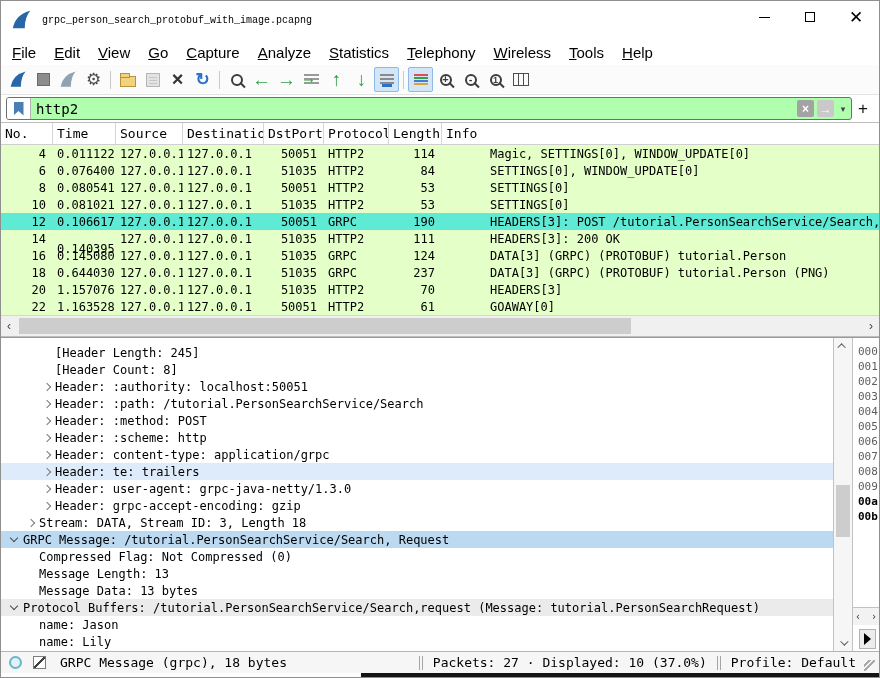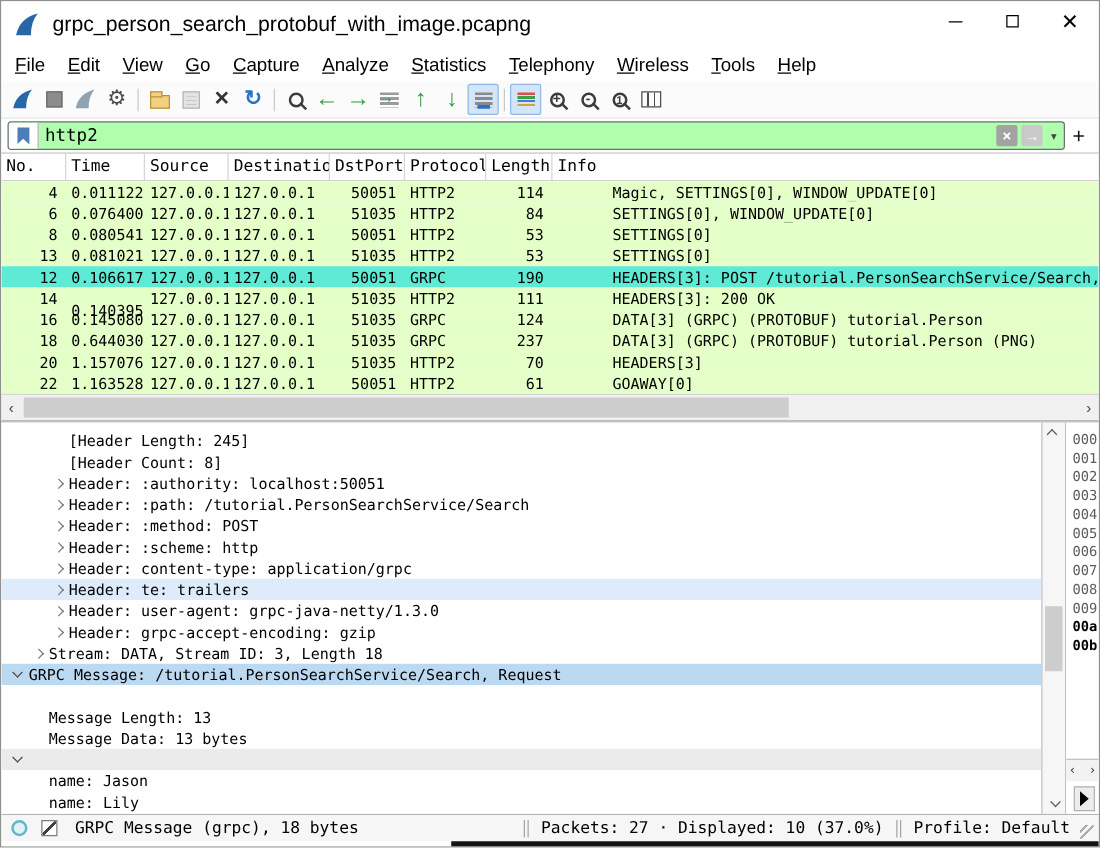--- a/index.html
+++ b/index.html
@@ -3,21 +3,21 @@
 <meta charset="utf-8">
 <style>
   html,body{margin:0;padding:0;background:#c8c8c8;}
   *{box-sizing:border-box;}
   #win{position:relative;width:880px;height:678px;background:#fff;border:1px solid #8f8f8f;
        font-family:"Liberation Sans",sans-serif;color:#000;overflow:hidden;}
 
   
   .titlebar{height:38px;display:flex;align-items:center;padding-left:10px;background:#fff;position:relative;}
   .finsvg{width:22px;height:22px;fill:#2767a8;}
-  .title-text{font-size:17px;margin-left:9px;}
+  .title-text{font-size:10px;margin-left:9px;font-family:Liberation Mono, monospace;}
   .wc-group{position:absolute;right:0;top:0;display:flex;height:32px;}
   .wc{width:46px;height:32px;display:flex;align-items:center;justify-content:center;}
   .wc-min-glyph{width:11px;height:1px;background:#000;}
   .wc-max-glyph{width:10px;height:10px;border:1px solid #000;}
   .wc-close-glyph{font-size:17px;font-weight:300;line-height:1;}
 
   
   .menubar{height:26px;display:flex;align-items:center;padding-left:2px;font-size:15px;background:#fff;}
   .menu-item{padding:2px 9px;cursor:default;}
   .menu-item .mn{text-decoration:underline;}
@@ -290,21 +290,21 @@
         <span class="pcell num" style="width: 52px;">8</span>
         <span class="pcell" style="width: 63px;">0.080541</span>
         <span class="pcell" style="width: 67px;">127.0.0.1</span>
         <span class="pcell" style="width: 81px;">127.0.0.1</span>
         <span class="pcell num" style="width: 60px;">50051</span>
         <span class="pcell" style="width: 65px;">HTTP2</span>
         <span class="pcell num" style="width: 53px;">53</span>
         <span class="pcell grow">SETTINGS[0]</span>
       </div>
       <div class="prow">
-        <span class="pcell num" style="width: 52px;">13</span>
+        <span class="pcell num" style="width: 52px;">10</span>
         <span class="pcell" style="width: 63px;">0.081021</span>
         <span class="pcell" style="width: 67px;">127.0.0.1</span>
         <span class="pcell" style="width: 81px;">127.0.0.1</span>
         <span class="pcell num" style="width: 60px;">51035</span>
         <span class="pcell" style="width: 65px;">HTTP2</span>
         <span class="pcell num" style="width: 53px;">53</span>
         <span class="pcell grow">SETTINGS[0]</span>
       </div>
       <div class="prow selected">
         <span class="pcell num" style="width: 52px;">12</span>
@@ -419,31 +419,33 @@
         <div class="dline" style="padding-left: 22px;">
           <span class="chev c"></span>
           <span>Stream: DATA, Stream ID: 3, Length 18</span>
         </div>
         <div class="dline hl-selected" style="padding-left: 6px;">
           <span class="chev e"></span>
           <span>GRPC Message: /tutorial.PersonSearchService/Search, Request</span>
         </div>
         <div class="dline" style="padding-left: 22px;">
           <span class="chev"></span>
+          <span>Compressed Flag: Not Compressed (0)</span>
         </div>
         <div class="dline" style="padding-left: 22px;">
           <span class="chev"></span>
           <span>Message Length: 13</span>
         </div>
         <div class="dline" style="padding-left: 22px;">
           <span class="chev"></span>
           <span>Message Data: 13 bytes</span>
         </div>
         <div class="dline hl-gray" style="padding-left: 6px;">
           <span class="chev e"></span>
+          <span>Protocol Buffers: /tutorial.PersonSearchService/Search,request (Message: tutorial.PersonSearchRequest)</span>
         </div>
         <div class="dline" style="padding-left: 22px;">
           <span class="chev"></span>
           <span>name: Jason</span>
         </div>
         <div class="dline" style="padding-left: 22px;">
           <span class="chev"></span>
           <span>name: Lily</span>
         </div>
       </div>

